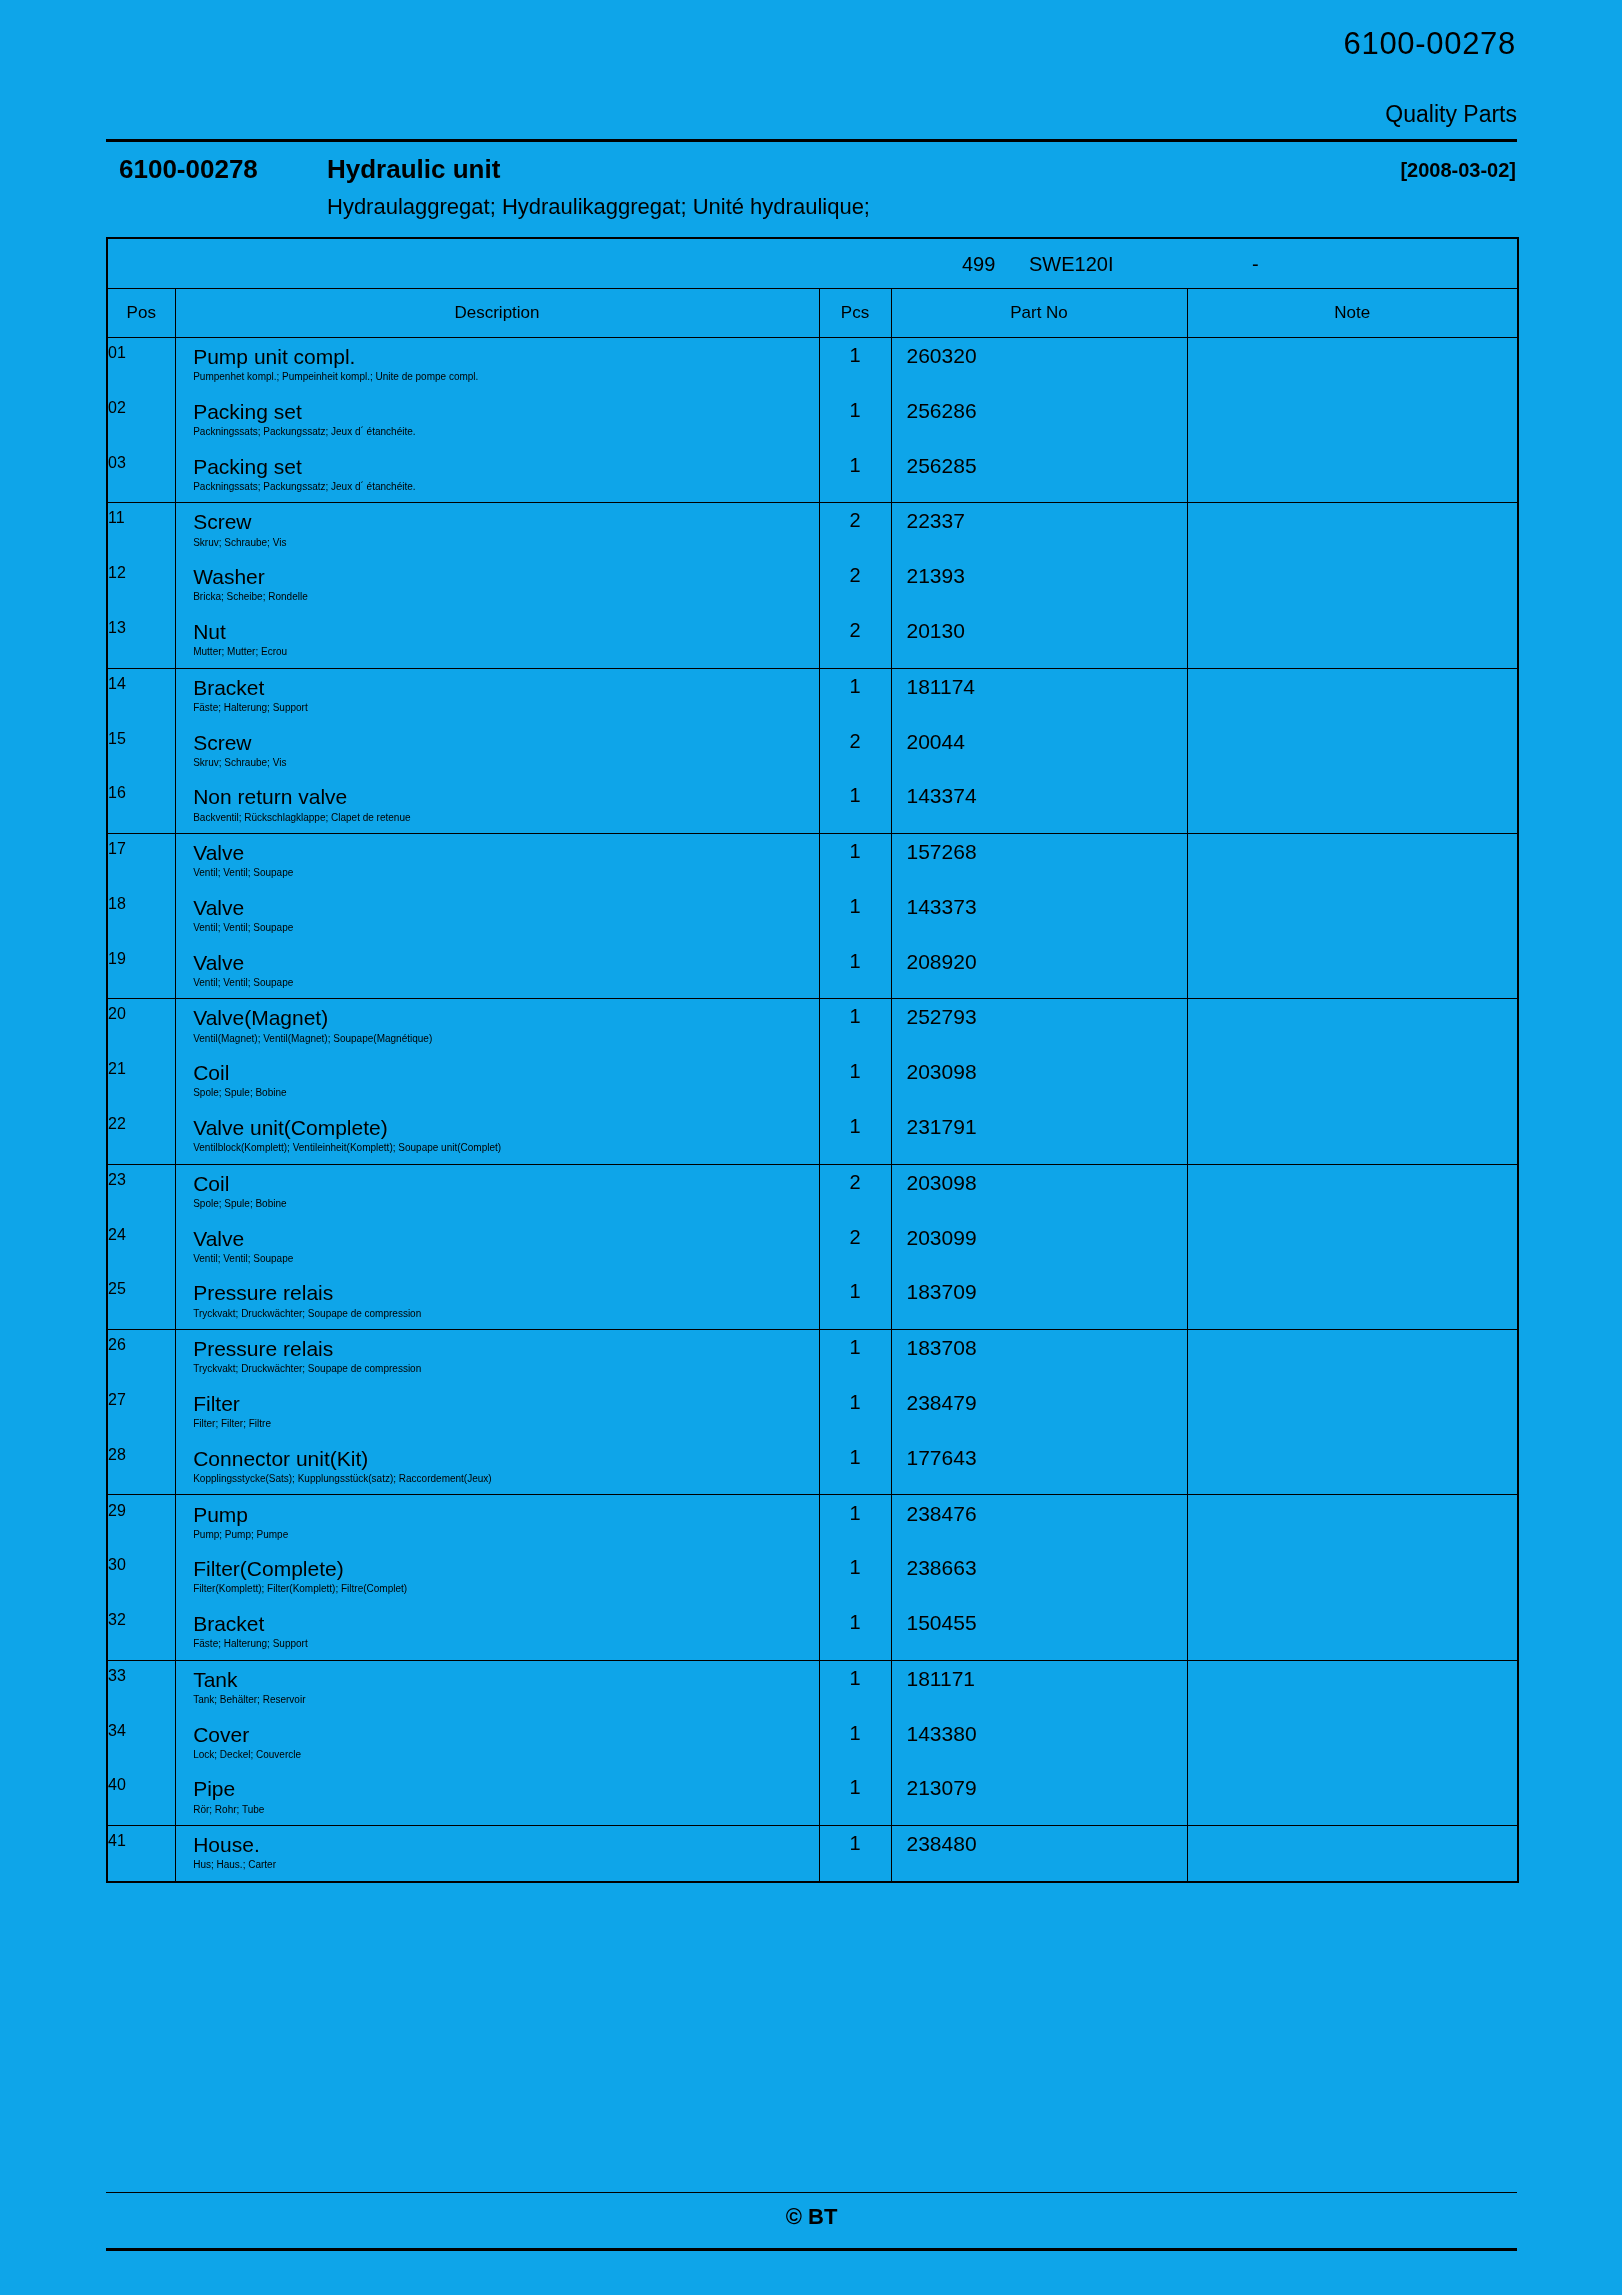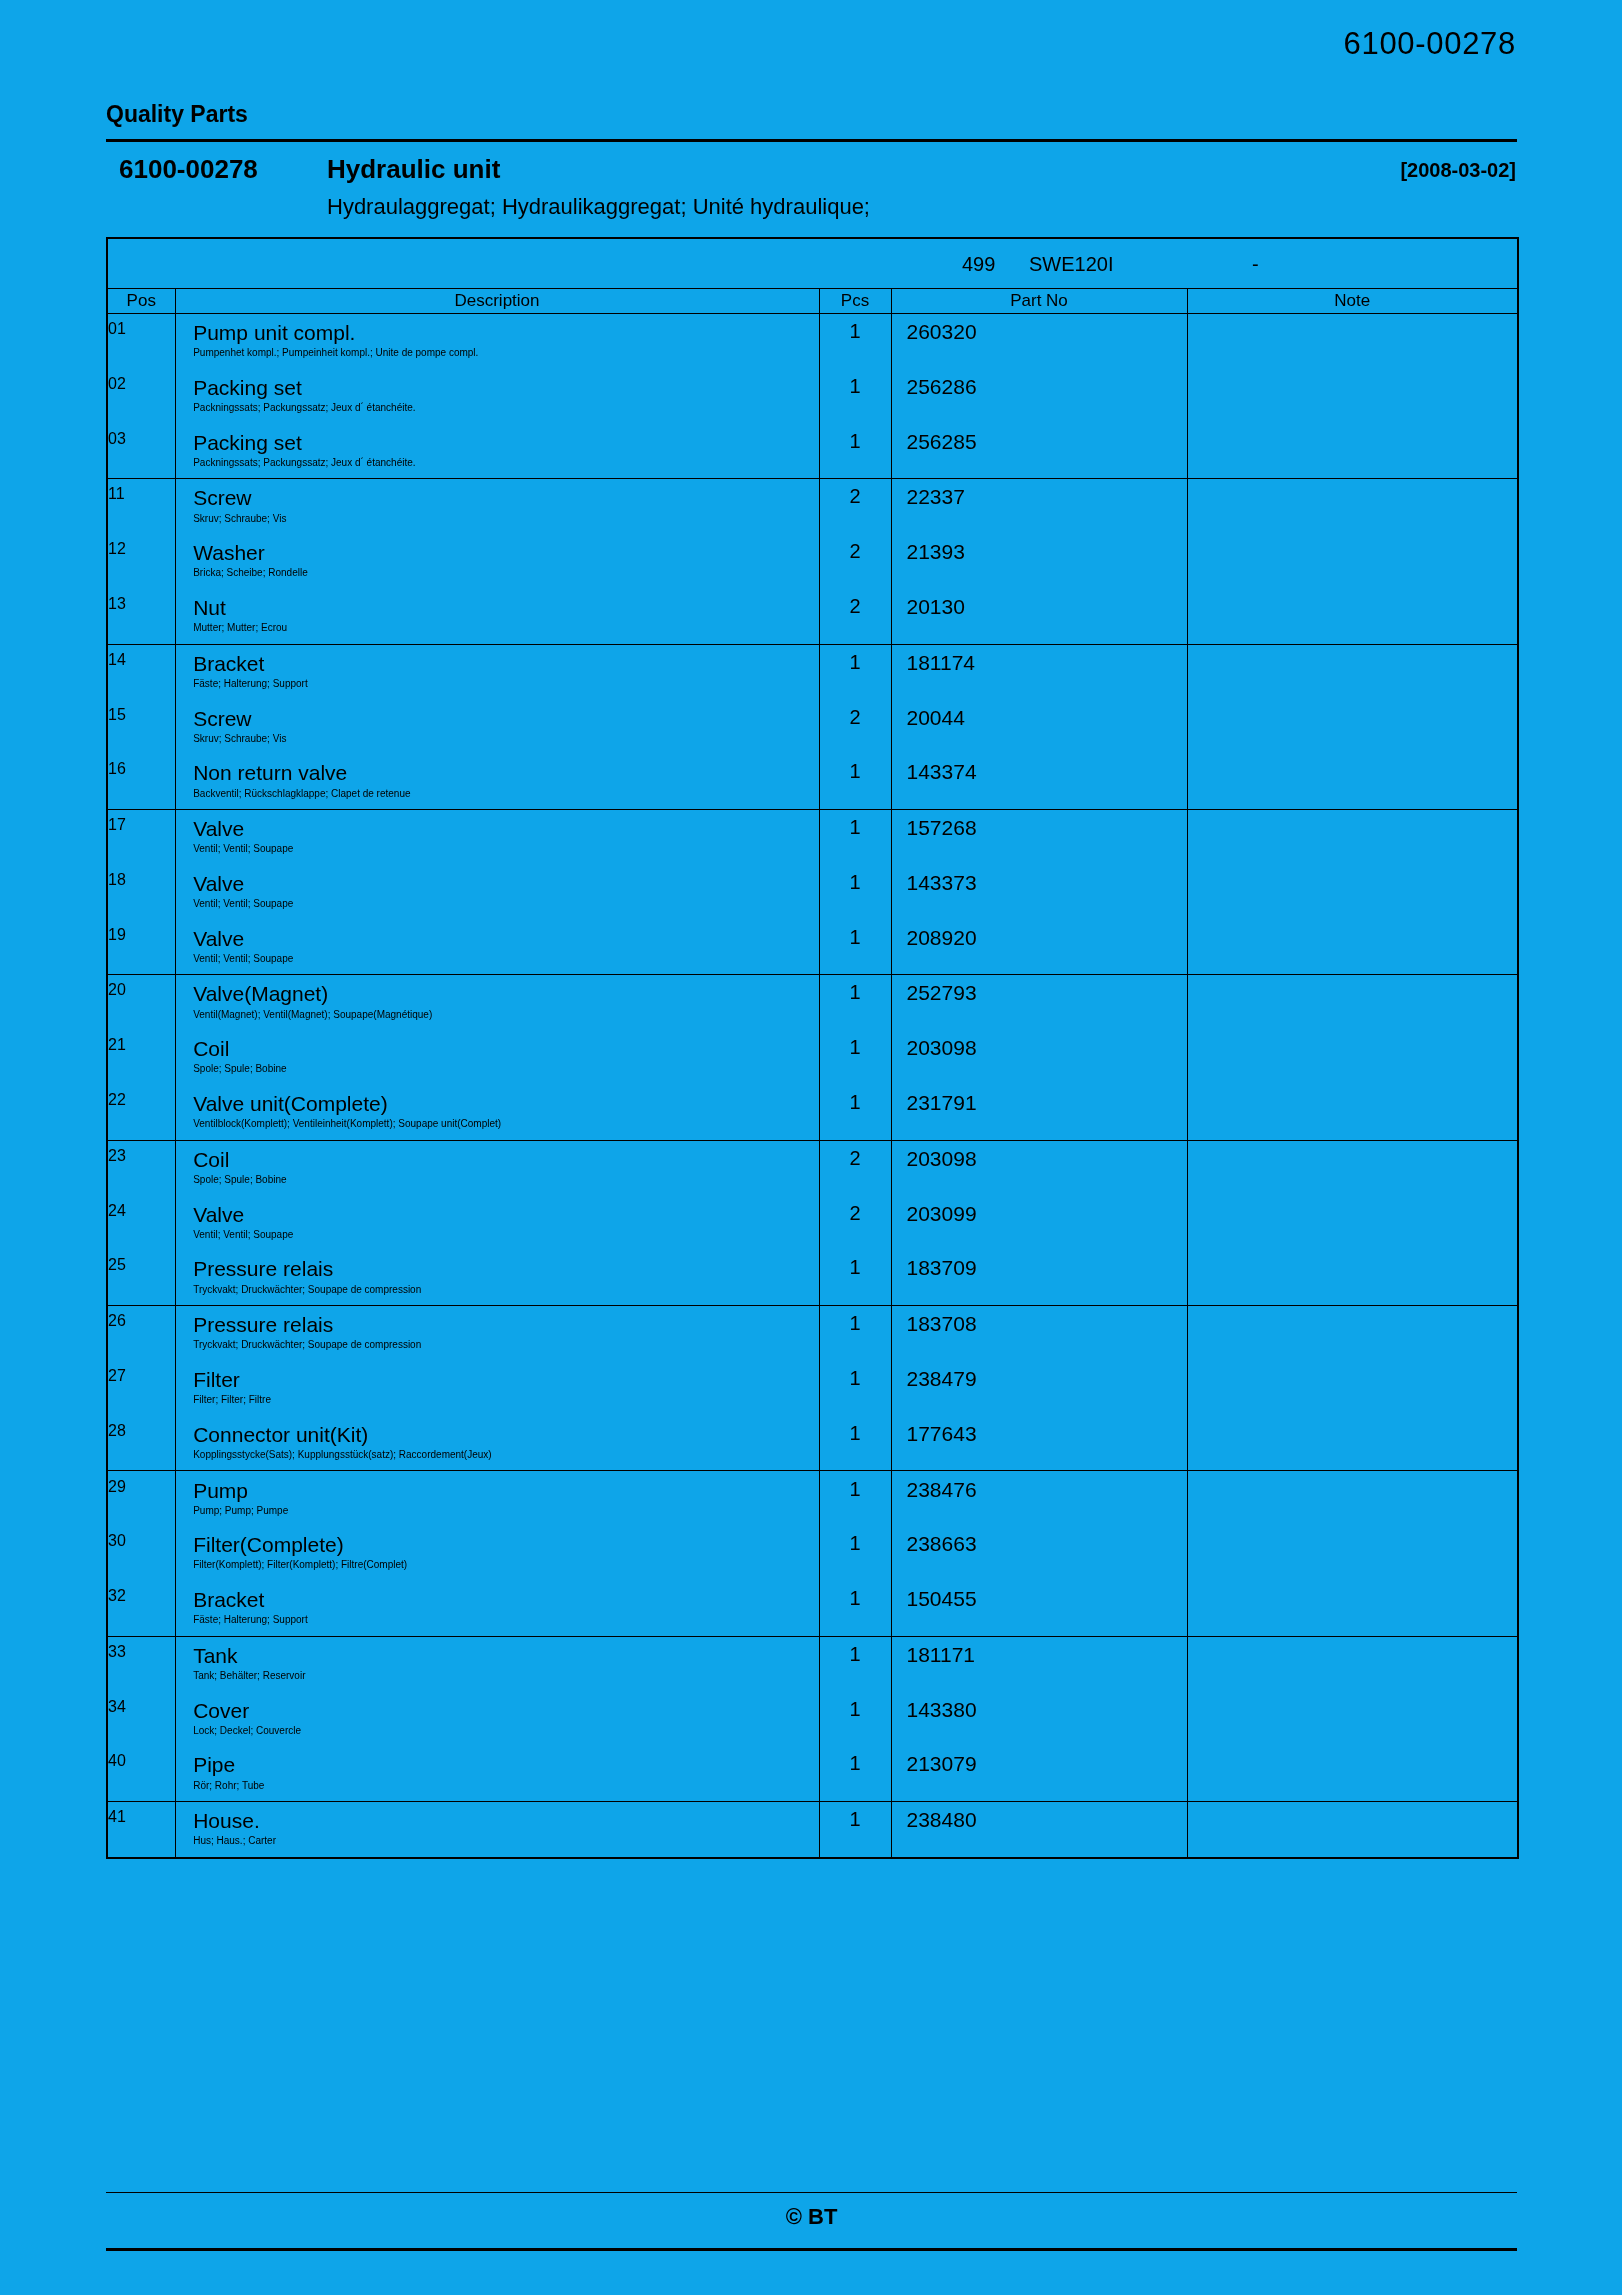--- a/index.html
+++ b/index.html
@@ -21,23 +21,23 @@
     right: 106px;
     font-size: 31px;
     font-weight: 400;
     letter-spacing: 0.7px;
   }
   .center-title {
     position: absolute;
     top: 101px;
     left: 106px;
     width: 1411px;
-    text-align: left;
+    text-align: right;
     font-size: 23px;
-    font-weight: 700;
+    font-weight: 400;
   }
   .header-rule {
     position: absolute;
     top: 139px;
     left: 106px;
     width: 1411px;
     height: 2.7px;
     background: #000;
   }
 
@@ -96,21 +96,21 @@
     position: absolute;
     top: 13.6px;
     font-size: 20px;
   }
   .model-code   { left: 854px; }
   .model-name   { left: 921px; }
   .model-serial { left: 1144px; }
 
   .parts tr.cols-row th {
     border-bottom: 1.4px solid #000;
-    height: 25px;
+    height: 49px;
     font-size: 17px;
     font-weight: 400;
     text-align: center;
     vertical-align: middle;
   }
 
   .parts tbody td {
     padding-top: 6.1px;
     padding-bottom: 9.5px;
   }

